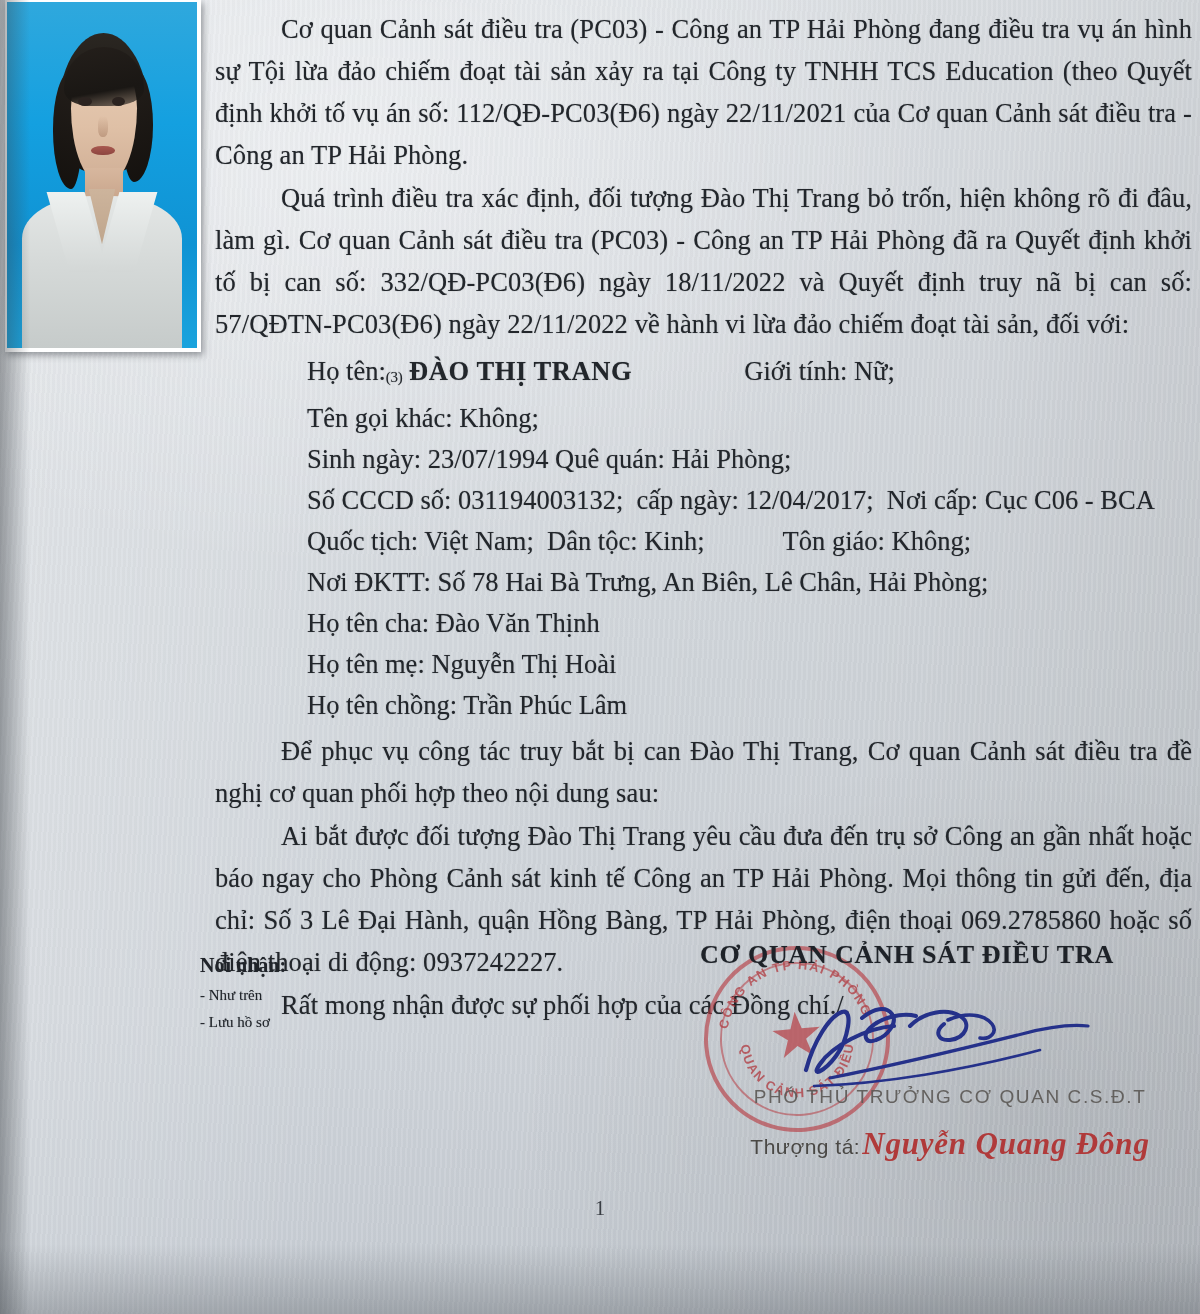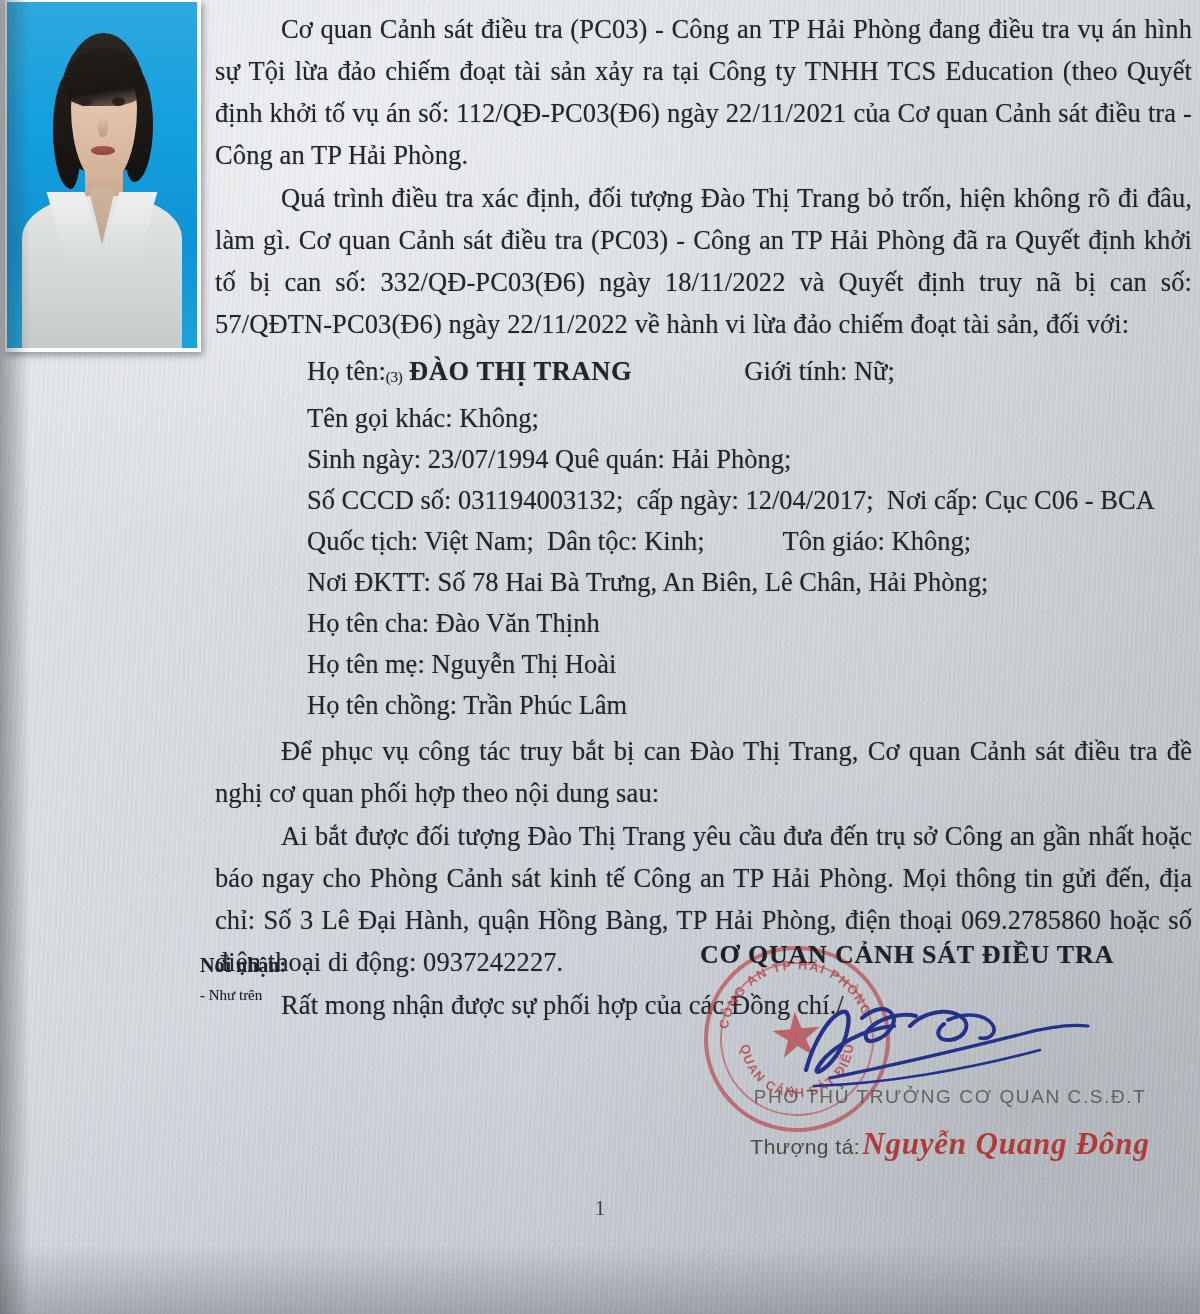--- a/index.html
+++ b/index.html
@@ -433,20 +433,21 @@
     <p class="para" style="margin-top:4px;">Để phục vụ công tác truy bắt bị can Đào Thị Trang, Cơ quan Cảnh sát điều tra đề nghị cơ quan phối hợp theo nội dung sau:</p>
     <p class="para">Ai bắt được đối tượng Đào Thị Trang yêu cầu đưa đến trụ sở Công an gần nhất hoặc báo ngay cho Phòng Cảnh sát kinh tế Công an TP Hải Phòng. Mọi thông tin gửi đến, địa chỉ: Số 3 Lê Đại Hành, quận Hồng Bàng, TP Hải Phòng, điện thoại 069.2785860 hoặc số điện thoại di động: 0937242227.</p>
     <p class="para">Rất mong nhận được sự phối hợp của các Đồng chí./.</p>
   </div>
 
   <div id="footer">
 
     <div id="noi-nhan">
       <p class="nn-title">Nơi nhận:</p>
       <p class="nn-item">- Như trên</p>
+      <p class="nn-item">- Lưu hồ sơ</p>
     </div>
 
     <div id="sign-block">
 
       <div id="sign-org">CƠ QUAN CẢNH SÁT ĐIỀU TRA</div>
 
       <div id="stamp">
         <svg class="stamp-arc" viewBox="0 0 186 186" aria-hidden="true">
           <defs>
             <path id="arcOuter" d="M 20,93 A 73,73 0 0 1 166,93"></path>

